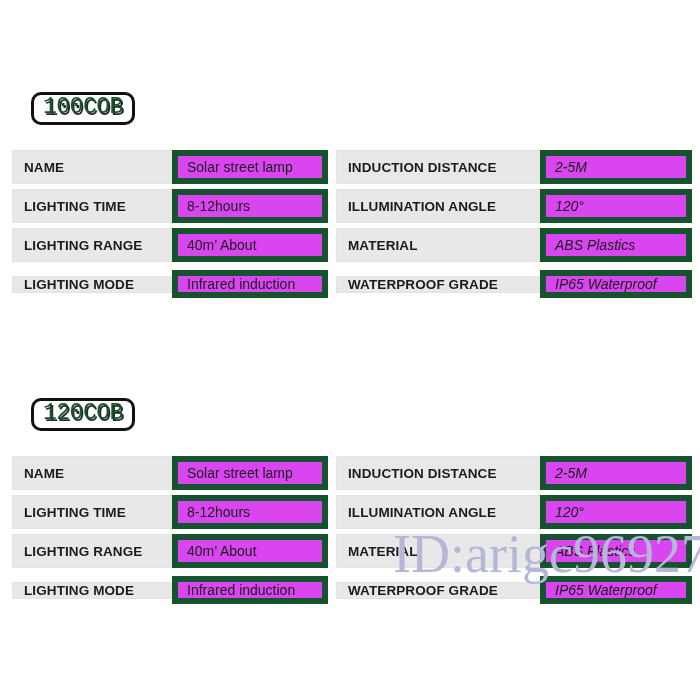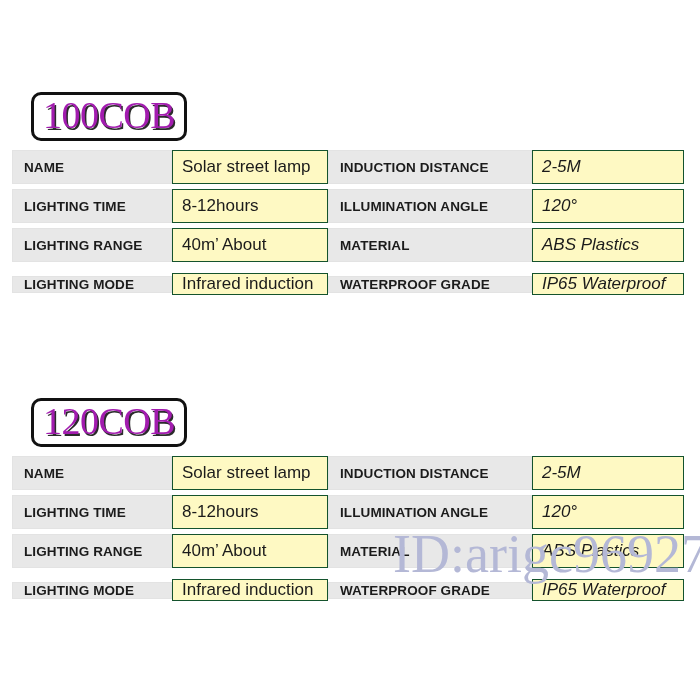--- a/index.html
+++ b/index.html
@@ -39,44 +39,44 @@
   .badge {
     display: inline-block;
     border: 3px solid #111111;
     border-radius: 10px;
     padding: 1px 9px 3px 9px;
     background: #ffffff;
     line-height: 1;
   }
   .badge-text {
     display: block;
-    font-family: Liberation Serif, serif;
-    font-size: 38px;
+    font-family: Liberation Mono, monospace;
+    font-size: 23px;
     font-weight: 400;
     letter-spacing: -0.5px;
-    color: #a21caf;
+    color: #14532d;
     text-shadow: 1.5px 1.5px 0 #2b2b2b;
     line-height: 1.02;
   }
 
   
   .spec-table {
     display: flex;
     flex-direction: row;
     align-items: flex-start;
     padding-left: 12px;
     padding-right: 10px;
     margin-top: 16px;
   }
   .spec-half {
     display: flex;
     flex-direction: column;
   }
   .spec-half.left  { width: 316px; }
-  .spec-half.right { width: 356px; margin-left: 0; }
+  .spec-half.right { width: 356px; margin-left: 8px; }
 
   .spec-row {
     display: flex;
     flex-direction: row;
     height: 34px;
     margin-bottom: 5px;
   }
   .spec-row:last-child { margin-bottom: 0; align-items: center; }
 
   .spec-label {
@@ -86,26 +86,26 @@
     display: flex;
     align-items: center;
     font-size: 13.5px;
     font-weight: bold;
     color: #1b1b1b;
     letter-spacing: 0.1px;
     padding-left: 11px;
     white-space: nowrap;
   }
   .spec-value {
-    background: #fef9c3;
-    border: 1px solid #14532d;
+    background: #d946ef;
+    border: 6px solid #14532d;
     box-sizing: border-box;
     display: flex;
     align-items: center;
-    font-size: 17px;
+    font-size: 14px;
     font-weight: 400;
     color: #1b1b1b;
     padding-left: 9px;
     white-space: nowrap;
   }
 
   .spec-half.left  .spec-label { width: 160px; }
   .spec-half.left  .spec-value { width: 156px; }
   .spec-half.right .spec-label { width: 204px; }
   .spec-half.right .spec-value { width: 152px; font-style: italic; }

